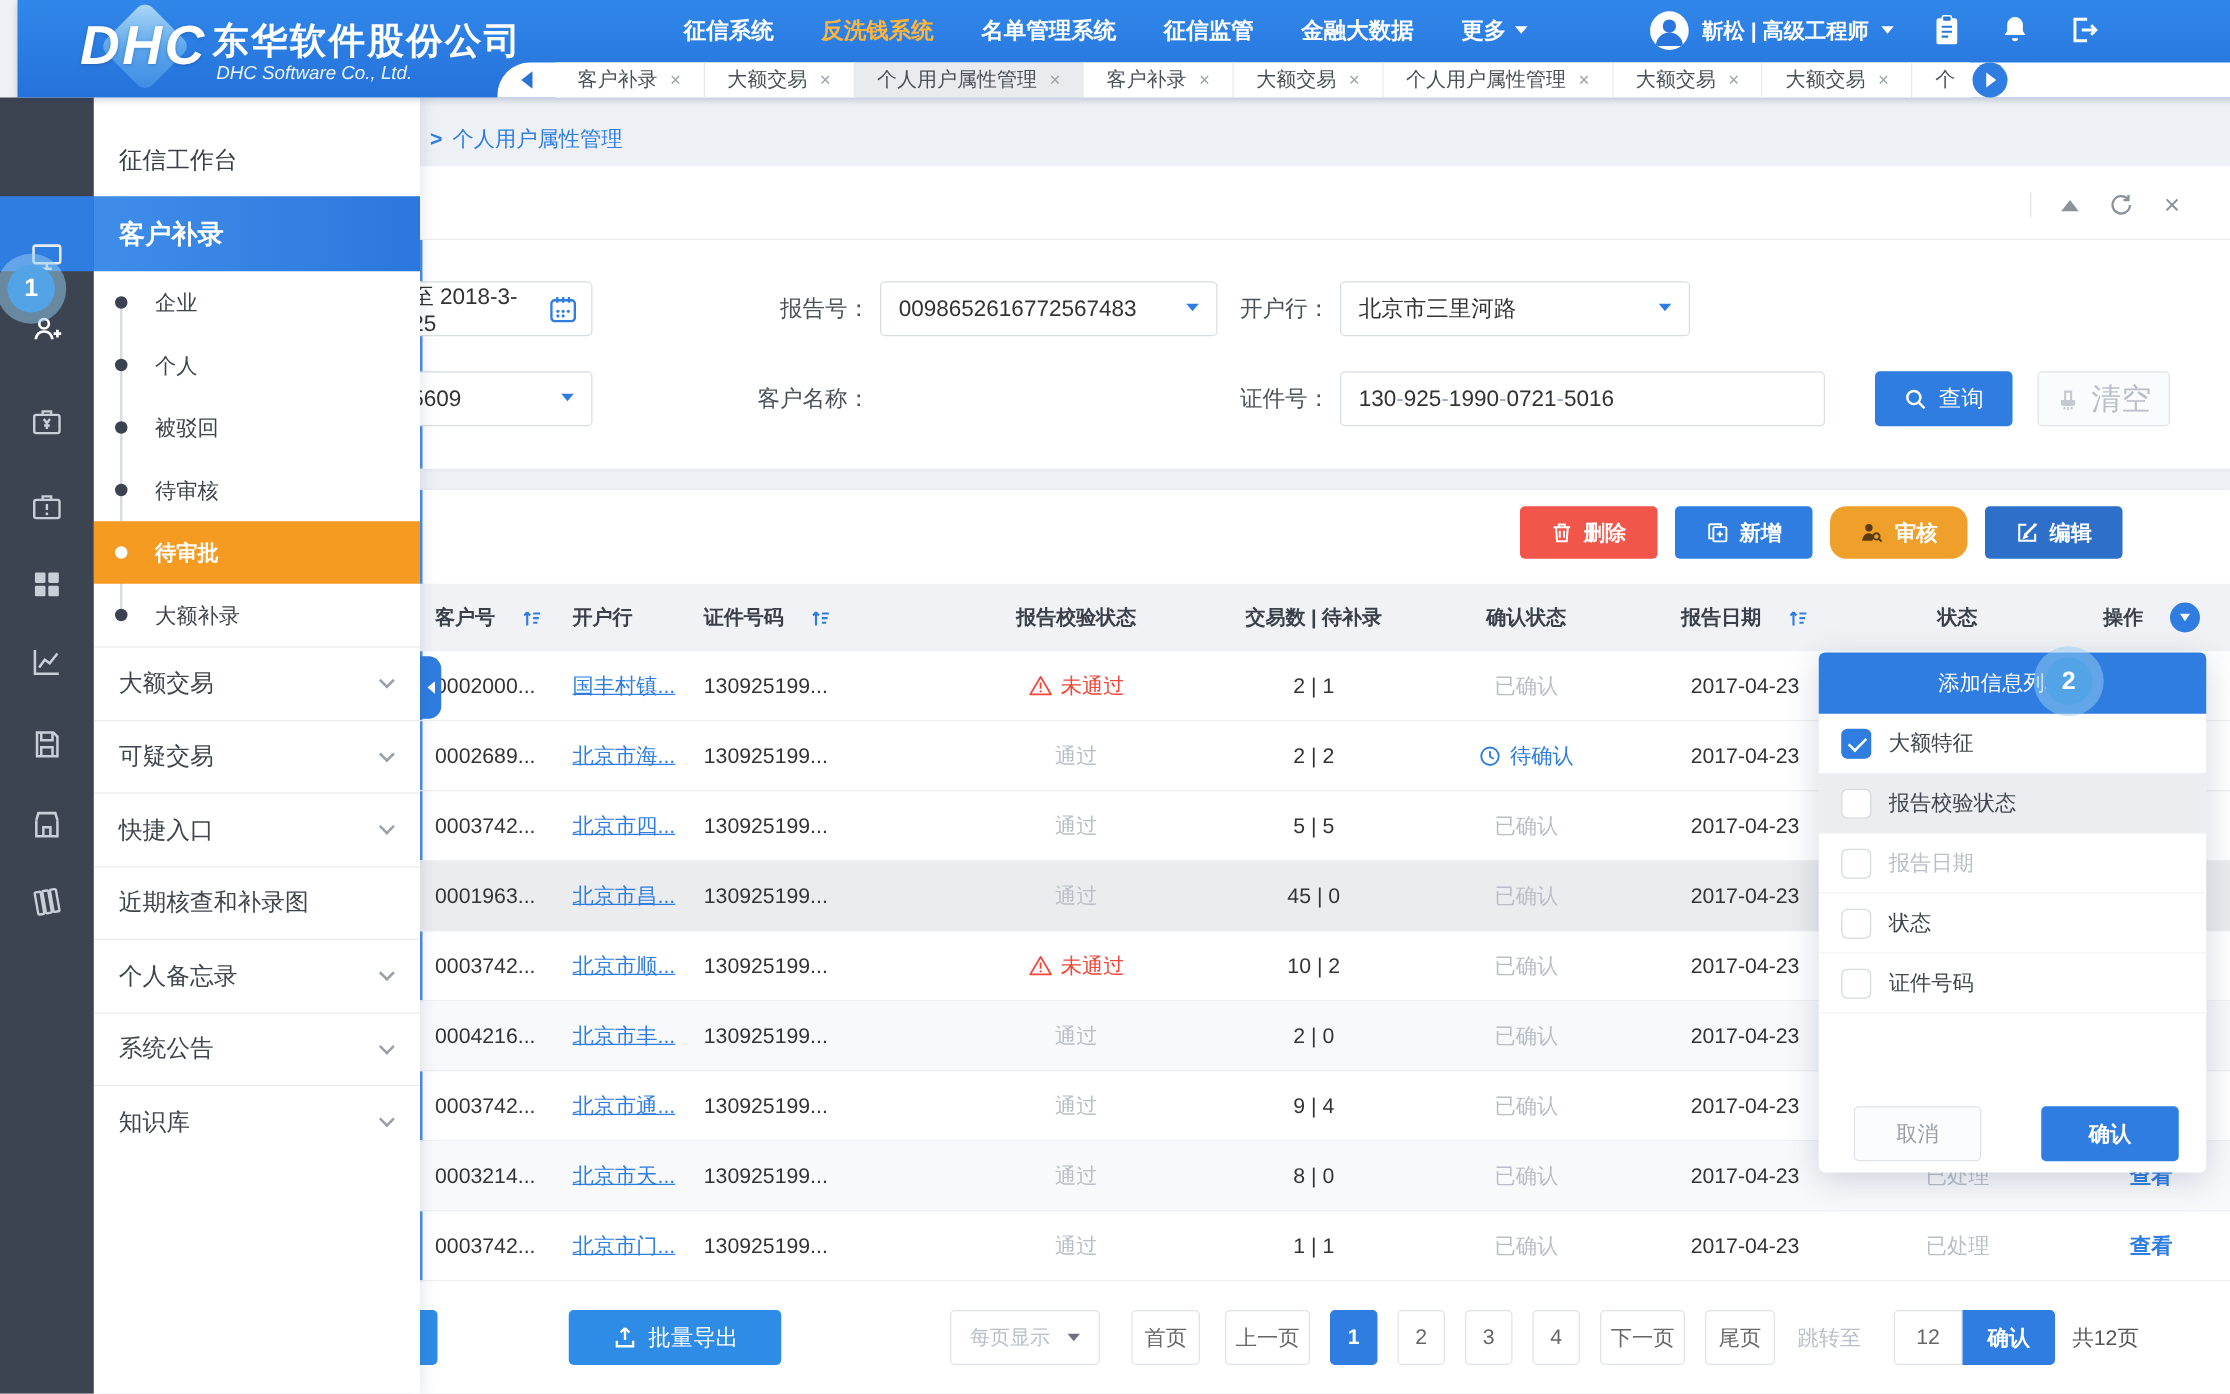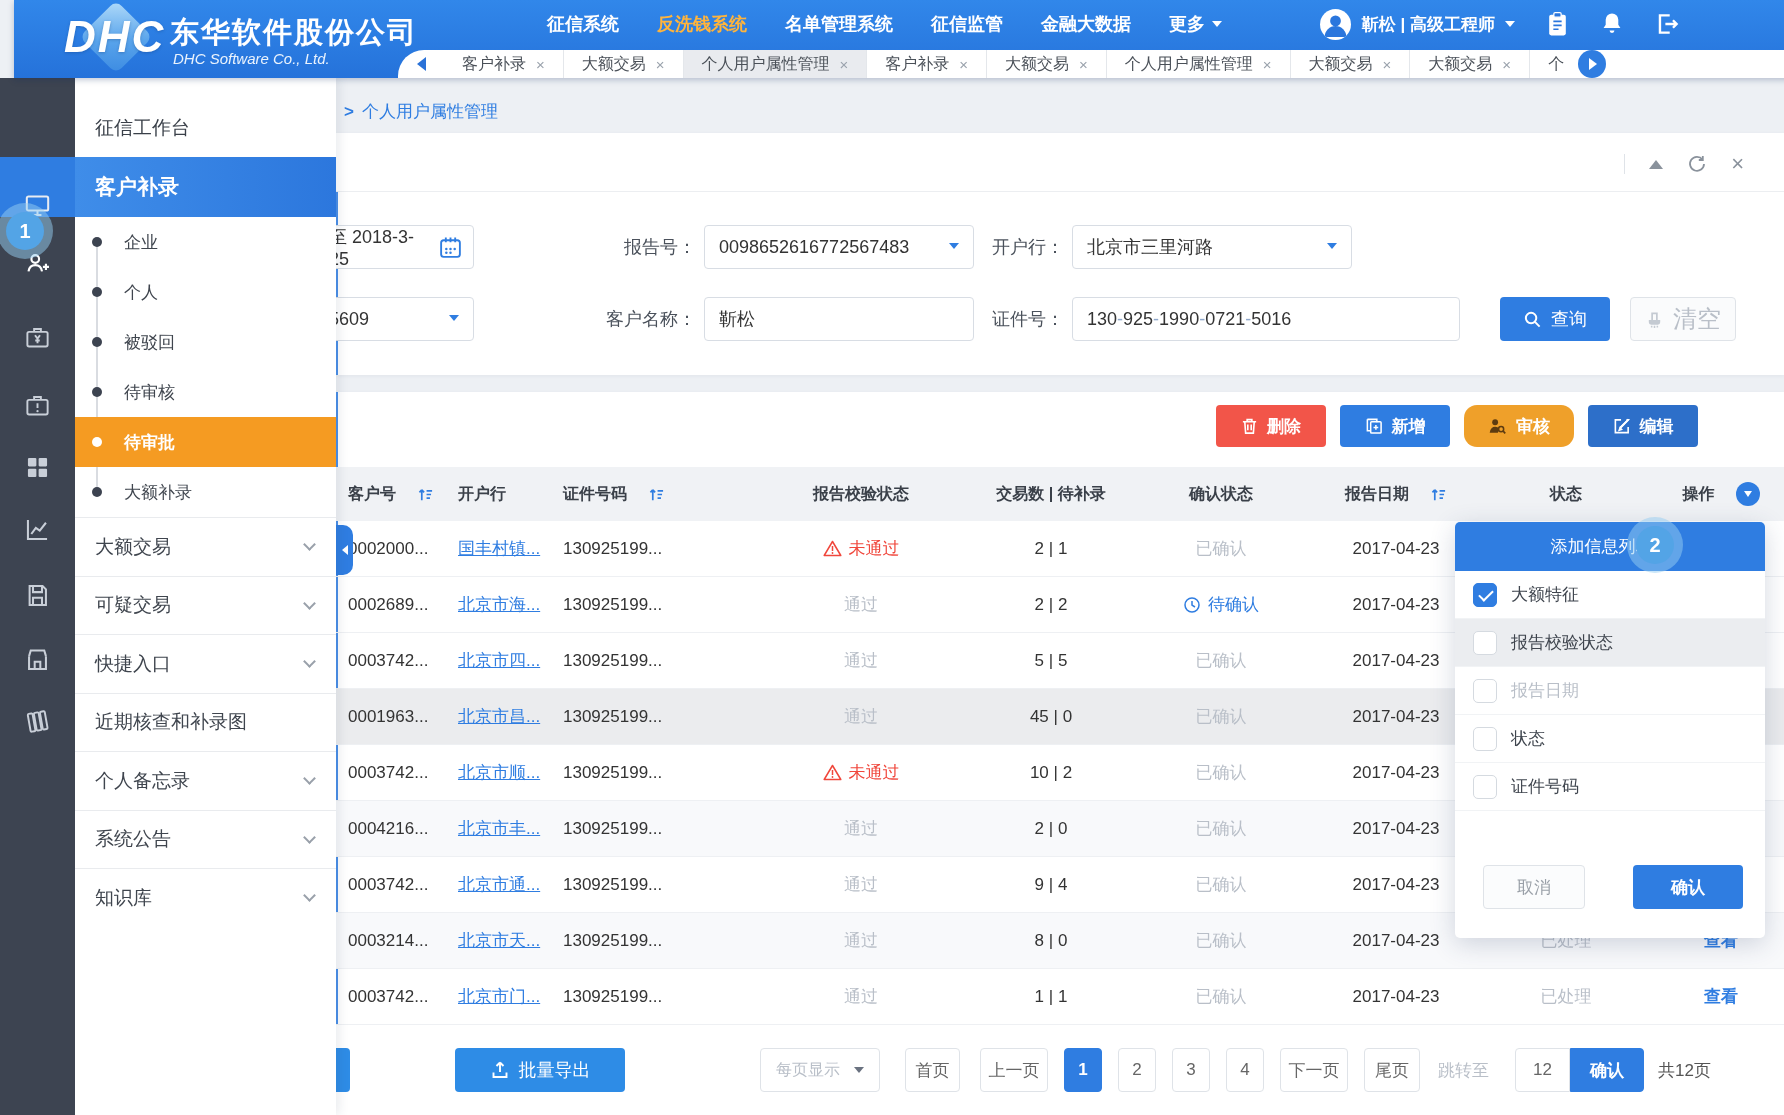--- a/index.html
+++ b/index.html
@@ -152,21 +152,21 @@
     position:absolute; left:1119px; top:444px; width:310px; height:416px; background:#fff;
     border-radius:5px; box-shadow:0 6px 26px rgba(40,60,100,.20); z-index:30;
   }
   .col-menu-head { height:49px; background:#2f7de1; color:#fff; font-size:17px; display:flex; align-items:center; justify-content:center; border-radius:5px 5px 0 0; }
   .cm-item { height:48px; display:flex; align-items:center; gap:14px; padding-left:18px; font-size:17px; color:#3f454e; border-bottom:1px solid #f1f3f5; cursor:pointer; }
   .cm-item.highlight { background:#ebedf0; }
   .cm-item.muted-item { color:#b9bfc8; }
   .cm-box { width:24px; height:24px; border:1px solid #d5dae0; border-radius:5px; background:#fff; position:relative; flex:none; }
   .cm-box.checked { background:#2f7de1; border-color:#2f7de1; }
   .cm-box.checked::after { content:''; position:absolute; left:8px; top:3px; width:6px; height:12px; border-right:2px solid #fff; border-bottom:2px solid #fff; transform:rotate(45deg); }
-  .cm-btns { position:absolute; left:0; top:343px; width:100%; height:44px;padding-left:41px; }
+  .cm-btns { position:absolute; left:0; top:363px; width:100%; height:44px;padding-left:41px; }
   .cm-cancel { position:absolute; left:28px; width:102px; height:44px; background:#fbfcfd; border:1px solid #dfe3e8; color:#9aa0a8; font-size:17px; }
   .cm-ok { position:absolute; left:178px; width:110px; height:44px; background:#2f7de1; color:#fff; font-size:17px; font-weight:bold; }
 
   
   .pager { position:absolute; left:0; top:656px; width:100%; height:44px; }
   .pg { position:absolute; top:0; height:44px; display:flex; align-items:center; justify-content:center; border:1px solid #dfe3e8; border-radius:4px; background:#fff; font-size:17px; color:#666; cursor:pointer; }
   .pg-sliver { position:absolute; left:0; top:0; width:14px; height:44px; background:#2e8ce6; border-radius:0 4px 4px 0; cursor:pointer; }
   .pg-export { position:absolute; left:119px; top:0; width:170px; height:44px; background:#2e8ce6; color:#fff; font-size:18px; border-radius:4px; }
   .pg-size { position:absolute; left:424px; width:120px; color:#b9bfc8; font-size:16px; gap:14px; }
   .pg-first { left:569px; width:55px; }
@@ -485,23 +485,20 @@
         <span class="fcaret caret-down blue"></span>
       </div>
     </div>
 
     <div class="frow frow2">
       <div class="field" style="left:-22px;width:160px">
         <span>5609</span>
         <span class="fcaret caret-down blue"></span>
       </div>
       <div class="flabel" style="left:210px;width:150px">客户名称：</div>
-      <div class="field" style="left:368px;width:270px">
-        <span>靳松</span>
-      </div>
       <div class="flabel" style="left:578px;width:150px">证件号：</div>
       <div class="field id-field" style="left:736px;width:388px">
           <span>130</span>
           <span class="id-dash">-</span>
           <span>925</span>
           <span class="id-dash">-</span>
           <span>1990</span>
           <span class="id-dash">-</span>
           <span>0721</span>
           <span class="id-dash">-</span>

